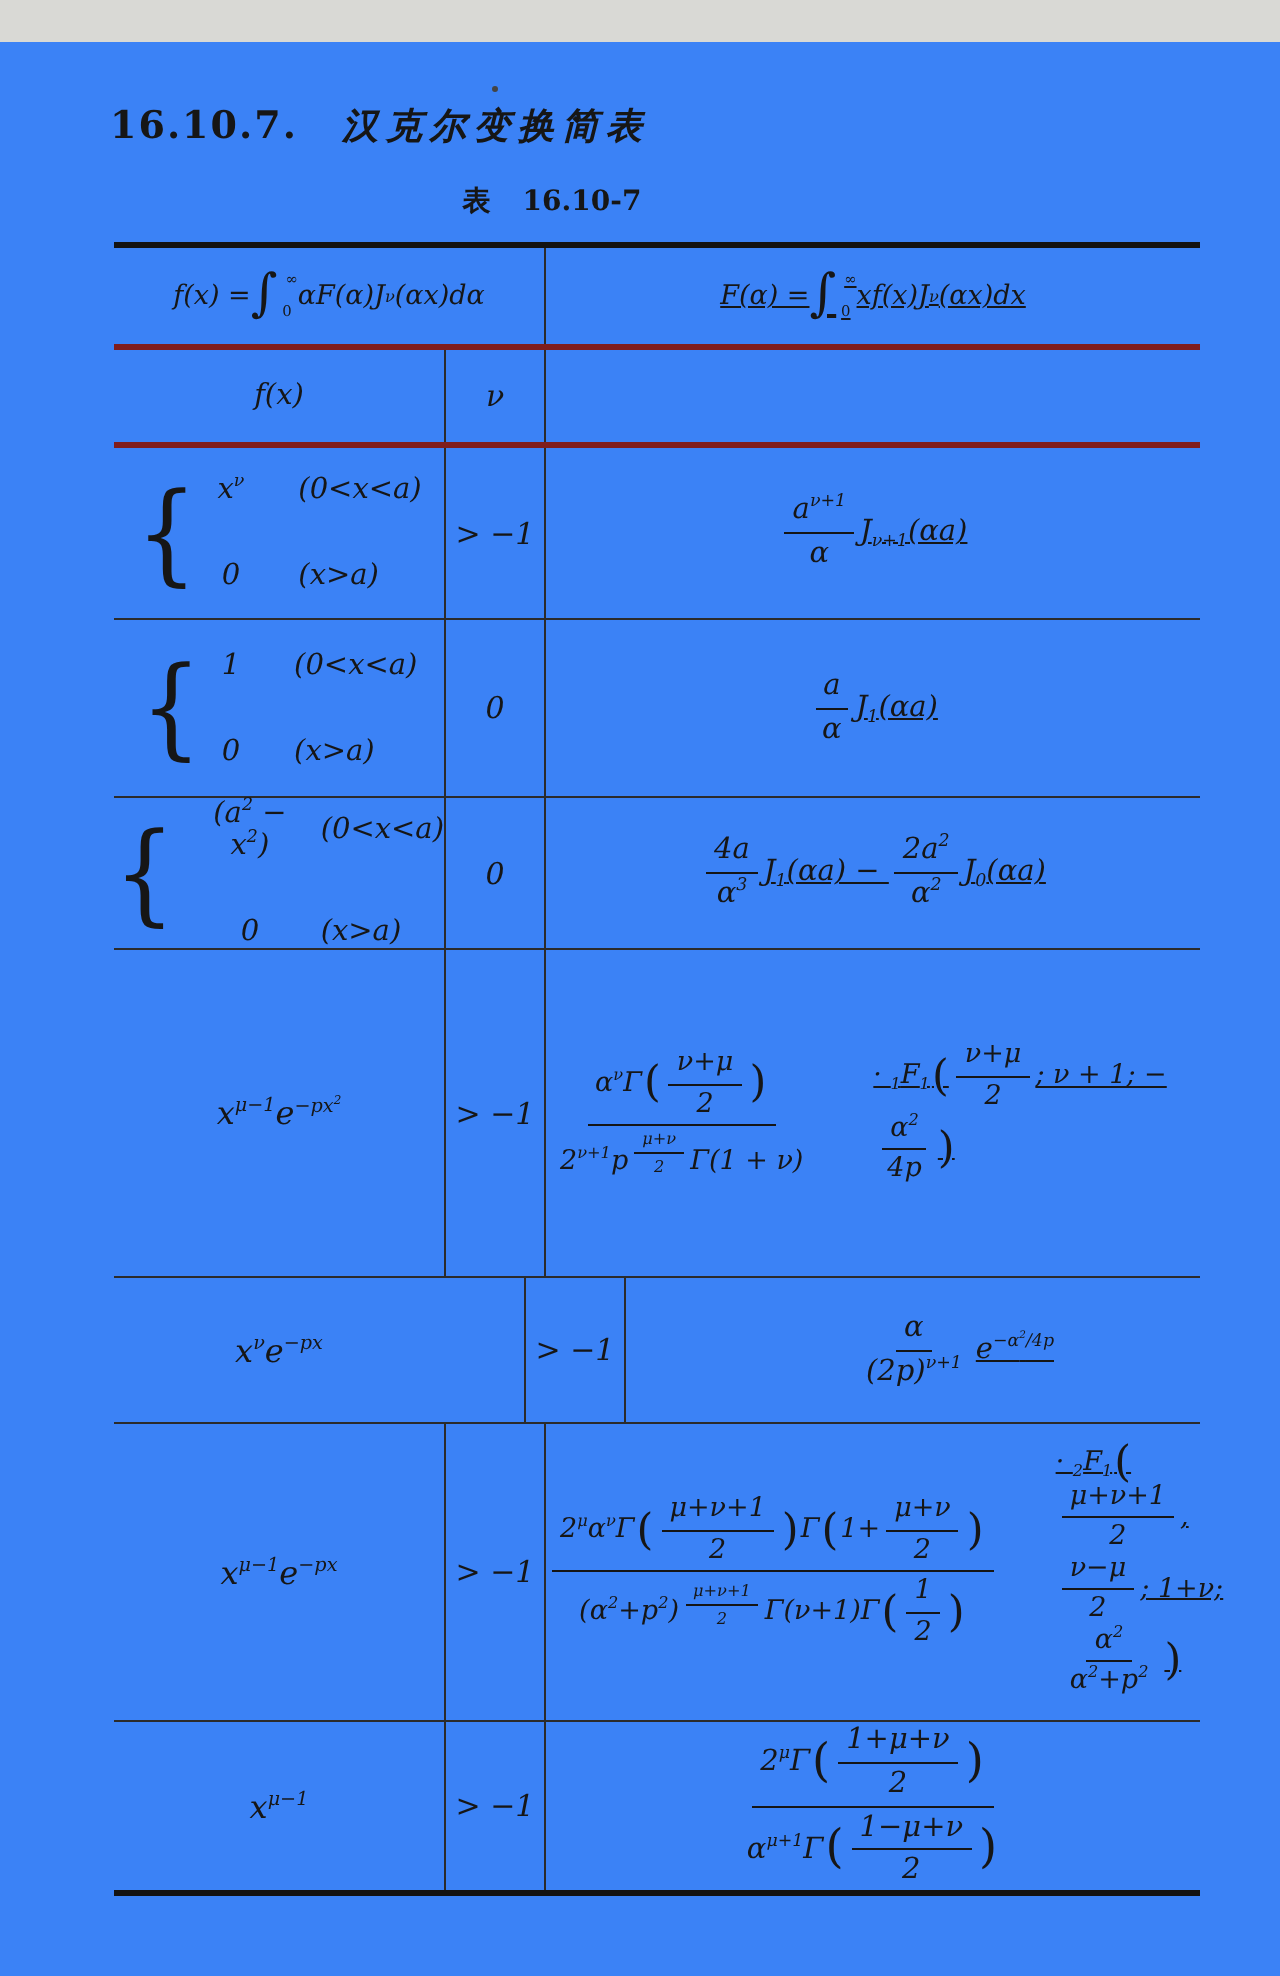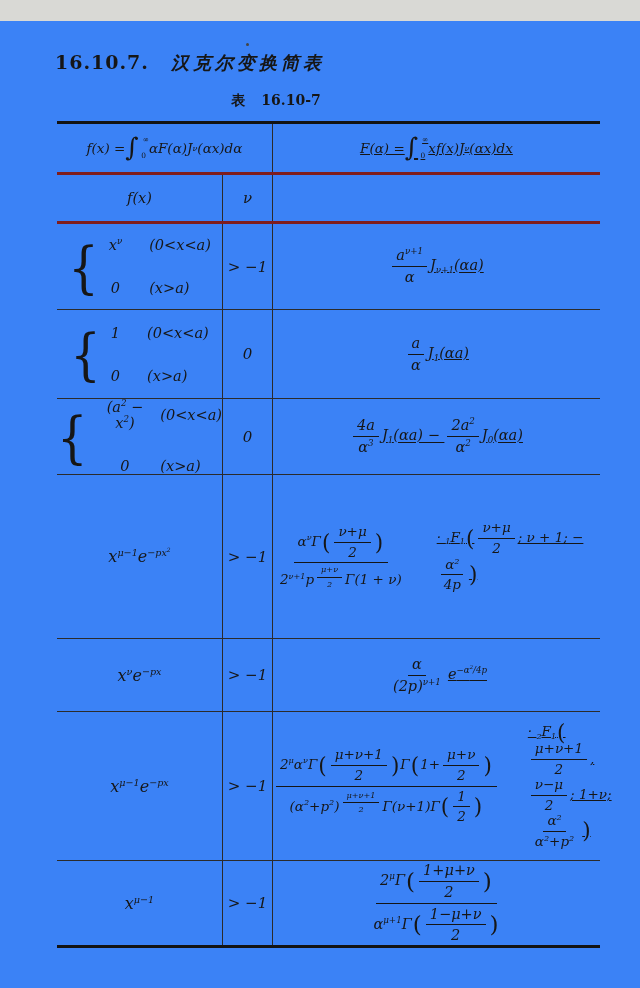--- a/index.html
+++ b/index.html
@@ -22,21 +22,21 @@
   .b2{border-top:3px solid #7f1d1d;}
   .cell{display:flex;align-items:center;justify-content:center;box-sizing:border-box;}
   .cf{flex:0 0 165px;width:165px;}
   .cn{flex:0 0 51px;width:51px;border-left:1px solid #2b2b2b;border-right:1px solid #2b2b2b;
       font-size:15px;font-style:italic;}
   .cX{flex:1;text-decoration:underline;}
   .spanfv{flex:0 0 216px;width:216px;border-right:1px solid #2b2b2b;}
 
   .hH1{height:48px;} .hH2{height:46px;}
   .h0{height:85px;} .h1{height:88px;} .h2{height:75px;} .h3{height:163px;}
-  .h4{height:72px;} .h5{height:148px;} .h6{height:84px;}
+  .h4{height:72px;gap:40px;} .h5{height:148px;} .h6{height:84px;}
 
   .m{font-style:italic;}
   .hformula{font-size:13.5px;text-align:right;}
   .colhead{font-size:14.5px;}
   .cX .m{font-size:14.5px;}
   .dense .m{font-size:13.5px;}
   .colstack{display:flex;align-items:center;gap:28px;}
 
   sup{font-size:0.6em;line-height:0;}
   sub{font-size:0.6em;line-height:0;vertical-align:-0.35em;}

